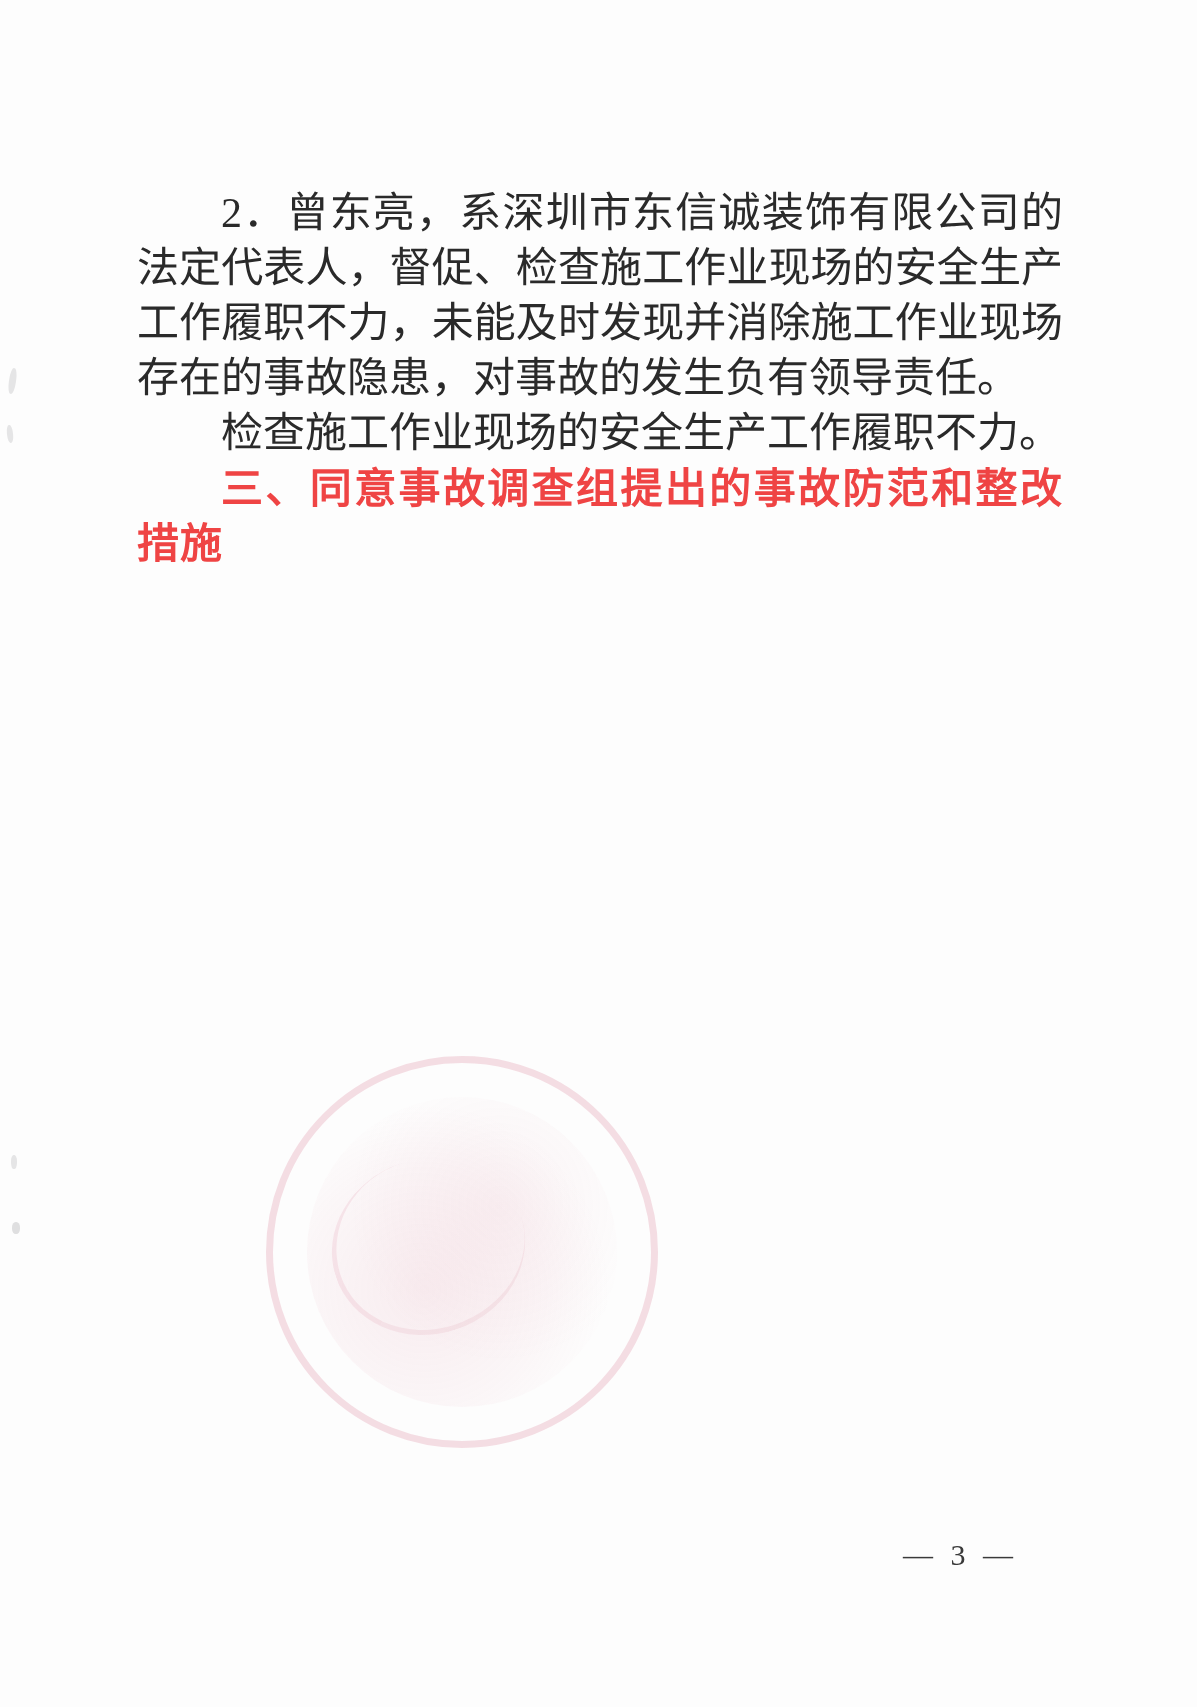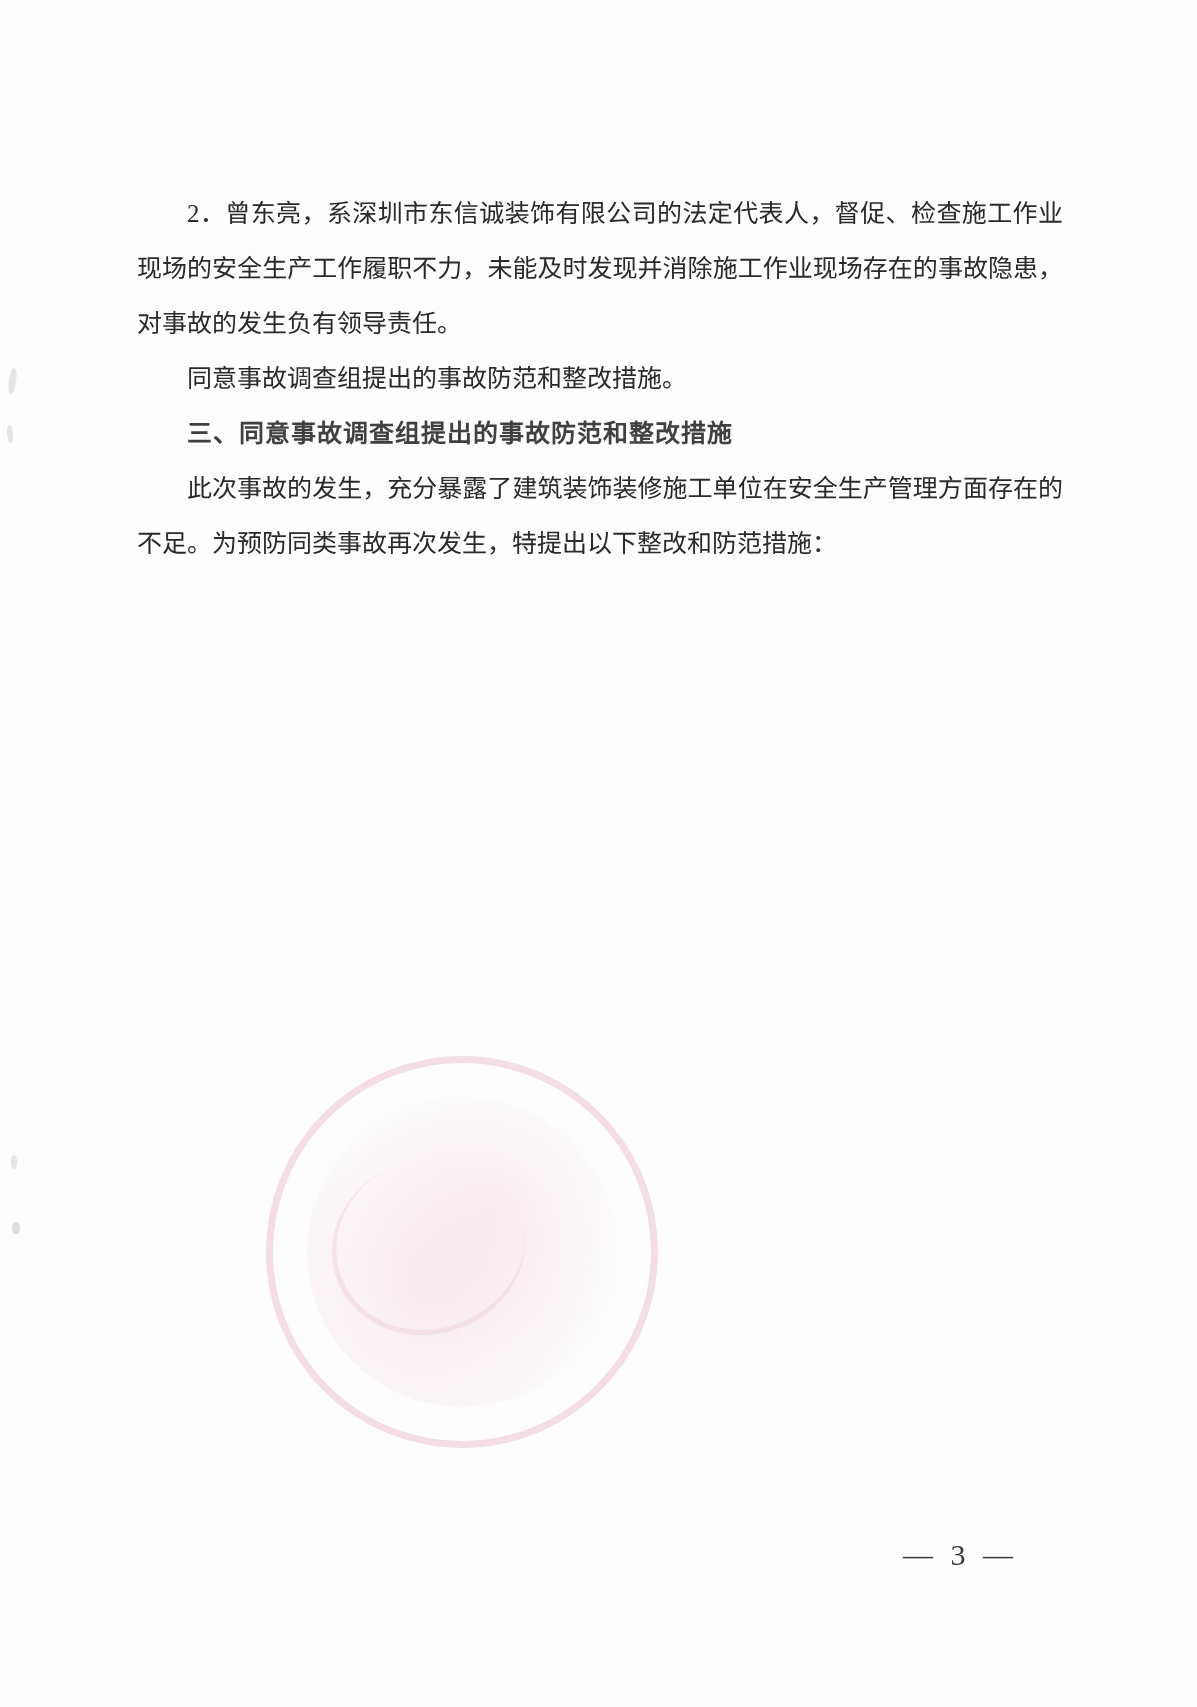--- a/index.html
+++ b/index.html
@@ -14,35 +14,35 @@
     background: #fdfdfd;
     overflow: hidden;
     font-family: "Liberation Serif", serif;
   }
   .text-block {
     position: absolute;
     left: 137px;
     top: 186px;
     width: 926px;
     color: #2a2a2a;
-    font-size: 25px;
+    font-size: 42px;
     line-height: 55px;
     text-align: justify;
     text-justify: inter-character;
     z-index: 2;
   }
   .para {
     margin: 0;
     text-indent: 2em;
     font-weight: 400;
   }
   .para.heading {
     font-family: "Liberation Sans", sans-serif;
     font-weight: 700;
-    color: #404040;
+    color: #ef4444;
     letter-spacing: 1px;
   }
   .page-number {
     position: absolute;
     left: 903px;
     top: 1537px;
     width: 120px;
     font-size: 30px;
     line-height: 36px;
     color: #3a3a3a;
@@ -101,20 +101,19 @@
 
   <div class="stamp"></div>
 
   <div class="scan-artifact artifact-1"></div>
   <div class="scan-artifact artifact-2"></div>
   <div class="scan-artifact artifact-3"></div>
   <div class="scan-artifact artifact-4"></div>
 
   <div class="text-block">
     <p class="para">2．曾东亮，系深圳市东信诚装饰有限公司的法定代表人，督促、检查施工作业现场的安全生产工作履职不力，未能及时发现并消除施工作业现场存在的事故隐患，对事故的发生负有领导责任。</p>
-    <p class="para">同意事故调查组提出的事故防范和整改措施。</p>
+    <p class="para">检查施工作业现场的安全生产工作履职不力。</p>
     <p class="para heading">三、同意事故调查组提出的事故防范和整改措施</p>
-    <p class="para">此次事故的发生，充分暴露了建筑装饰装修施工单位在安全生产管理方面存在的不足。为预防同类事故再次发生，特提出以下整改和防范措施：</p>
   </div>
 
   <div class="page-number">— 3 —</div>
 
 </div>
 
 </body></html>

